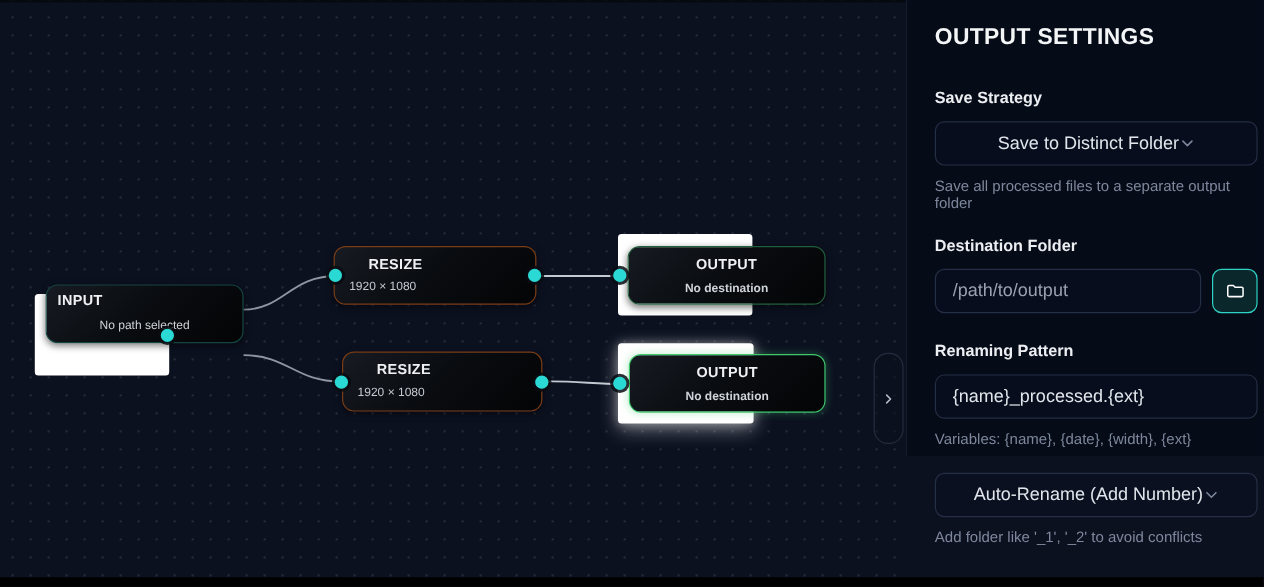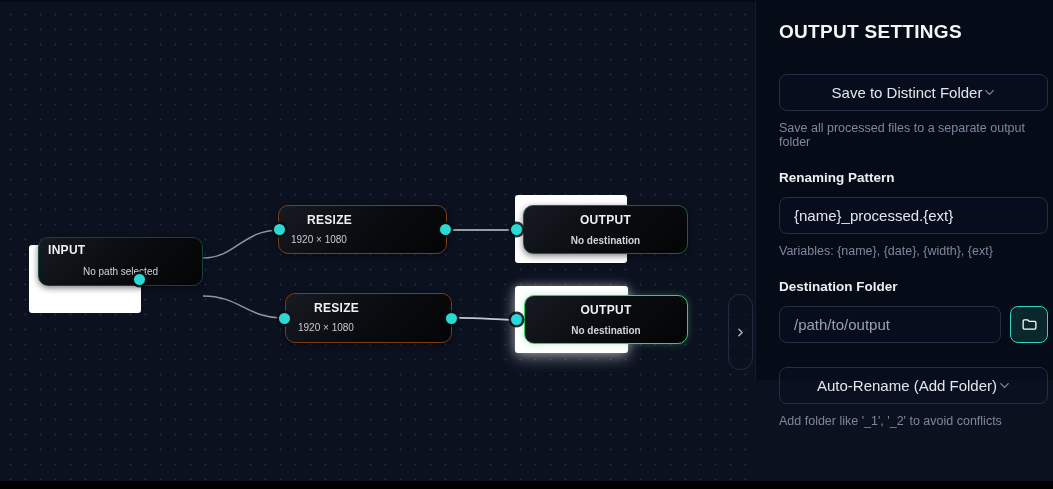--- a/index.html
+++ b/index.html
@@ -140,54 +140,55 @@
             <polyline points="9 6 15 12 9 18"></polyline>
           </svg>
       </span>
     </div>
   </div>
 
   <aside class="panel">
     <h1 class="panel-title">OUTPUT SETTINGS</h1>
 
     <div class="section">
+      <div class="section-label">Save Strategy</div>
       <div class="control select">
         <span>Save to Distinct Folder</span>
         <span style="display:flex">
           <svg width="15" height="15" viewBox="0 0 24 24" fill="none" stroke="#7b8499" stroke-width="2.2" stroke-linecap="round" stroke-linejoin="round">
               <polyline points="6 9 12 15 18 9"></polyline>
             </svg>
         </span>
       </div>
       <div class="helper">Save all processed files to a separate output folder</div>
-    </div>
-
-    <div class="section">
-      <div class="section-label">Renaming Pattern</div>
-      <input class="text-input bright" type="text" value="{name}_processed.{ext}" style="">
-      <div class="helper">Variables: {name}, {date}, {width}, {ext}</div>
     </div>
 
     <div class="section s2">
       <div class="section-label">Destination Folder</div>
       <div class="dest-row">
         <input class="text-input muted" type="text" value="/path/to/output" style="">
         <div class="folder-btn">
           <span style="display:flex">
             <svg width="17" height="17" viewBox="0 0 24 24" fill="none" stroke="#ffffff" stroke-width="1.8" stroke-linecap="round" stroke-linejoin="round">
               <path d="M3 7.2V17a1.6 1.6 0 0 0 1.6 1.6h14.8A1.6 1.6 0 0 0 21 17V9.2a1.6 1.6 0 0 0-1.6-1.6h-7.8l-2-2H4.6A1.6 1.6 0 0 0 3 7.2Z"></path>
             </svg>
           </span>
         </div>
       </div>
     </div>
 
     <div class="section">
+      <div class="section-label">Renaming Pattern</div>
+      <input class="text-input bright" type="text" value="{name}_processed.{ext}" style="">
+      <div class="helper">Variables: {name}, {date}, {width}, {ext}</div>
+    </div>
+
+    <div class="section">
       <div class="control select">
-        <span>Auto-Rename (Add Folder)</span>
+        <span>Auto-Rename (Add Number)</span>
         <span style="display:flex">
           <svg width="15" height="15" viewBox="0 0 24 24" fill="none" stroke="#7b8499" stroke-width="2.2" stroke-linecap="round" stroke-linejoin="round">
               <polyline points="6 9 12 15 18 9"></polyline>
             </svg>
         </span>
       </div>
       <div class="helper">Add folder like '_1', '_2' to avoid conflicts</div>
     </div>
   </aside>
 

